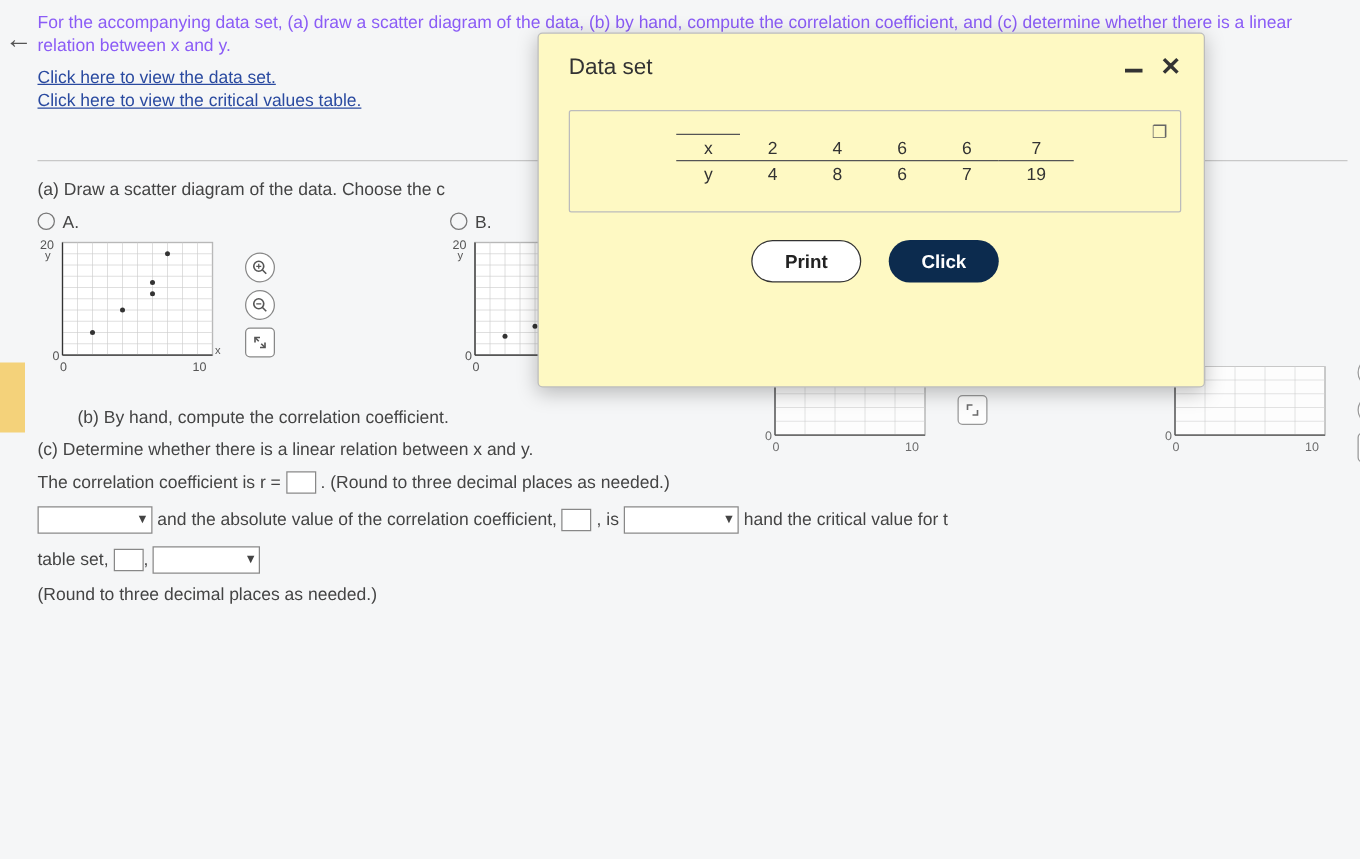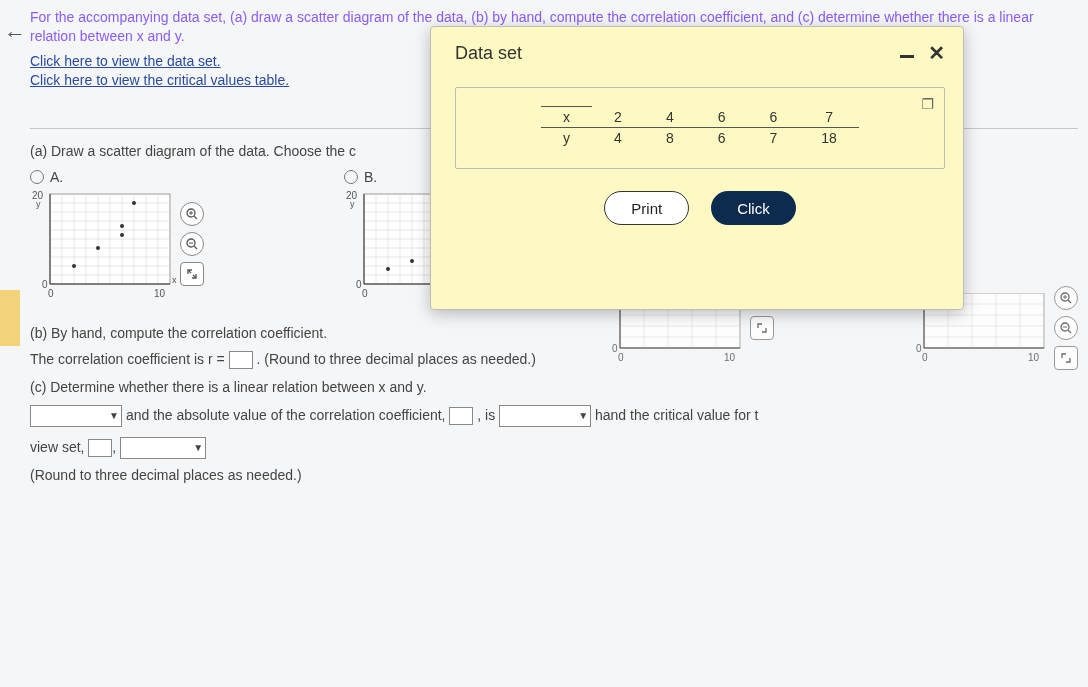--- a/index.html
+++ b/index.html
@@ -44,30 +44,30 @@
   }
   .part-label { color: #444; filter: blur(0.2px); }
   .part-a { margin-top: 8px; margin-bottom: 8px; }
   .choices { display: flex; gap: 140px; margin-top: 10px; }
   .choice { display: flex; flex-direction: column; }
   .choice-header { display:flex; align-items:center; gap:6px; margin-bottom:4px; color:#444; filter: blur(0.2px);}
   .radio {
     width: 14px; height: 14px; border: 1.5px solid #777; border-radius: 50%;
     display:inline-block;
   }
-  .mini-chart-wrap { display:flex; align-items:center; gap:0; }
+  .mini-chart-wrap { display:flex; align-items:center; gap:16px; }
   .icon-col { display:flex; flex-direction:column; gap:6px; }
   .icon-btn {
     width: 24px; height: 24px; border: 1.5px solid #888; border-radius: 50%;
     display:flex; align-items:center; justify-content:center;
     background:#fff; color:#555; font-size:13px; cursor:pointer;
   }
   .icon-btn.sq { border-radius: 4px; }
   svg.mini { display:block; }
-  .part-b { margin-top: 26px; color:#444; }
+  .part-b { margin-top: 26px; color:#444;margin-left:32px; }
   .line { margin-top: 10px; color:#444; }
   .inline-input {
     display:inline-block; width: 24px; height: 18px; border:1px solid #888;
     background:#fff; vertical-align: middle;
   }
   .dd {
     display:inline-flex; align-items:center; justify-content:flex-end;
     border:1px solid #888; background:#fff; height:22px; padding:0 2px 0 6px;
     vertical-align: middle; cursor:pointer;
   }
@@ -102,21 +102,21 @@
     padding: 2px 22px; text-align:center; color:#333; font-size:14px;
   }
   table.data tr.hdr td { border-bottom: 1px solid #555; }
   table.data td.lab { border-right:none; font-weight:normal; }
   table.data tr.hdr td.lab { border-top:1px solid #555; }
   table.data tr.row td.lab { }
   table.data .leftcol { border-left:none; }
   .modal-btns { display:flex; justify-content:center; gap:22px; margin-top:22px; }
   .btn {
     height: 34px; padding: 0 26px; border-radius: 18px; font-size:15px;
-    display:flex; align-items:center; justify-content:center; cursor:pointer;
+    display:flex; align-items:center; justify-content:center; cursor:pointer;font-weight:bold;
   }
   .btn.outline { border:1.5px solid #333; background:#fff; color:#222; }
   .btn.primary { background:#0c2b4e; color:#fff; border:none; }
   .ghost-charts {
     position:absolute; left: 600px; top: 286px; display:flex; gap: 130px;
     opacity: .85;
   }
   .yellow-tab {
     position:absolute; left:0; top: 290px; width: 20px; height: 56px;
     background: #f4d27a;
@@ -259,43 +259,43 @@
           <text x="12" y="99" font-size="10" fill="#555">0</text>
           <text x="18" y="108" font-size="10" fill="#555">0</text>
           <text x="124" y="108" font-size="10" fill="#555">10</text>
           <text x="6" y="18" font-size="9" fill="#555">y</text>
         </svg>
       </div>
     </div>
   </div>
 
   <div class="part-b part-label">(b) By hand, compute the correlation coefficient.</div>
+  <div class="line part-label">(c) Determine whether there is a linear relation between x and y.</div>
+
   <div class="line">
     <span>The correlation coefficient is r = </span>
     <span class="inline-input"></span>
     <span>. (Round to three decimal places as needed.)</span>
   </div>
-
-  <div class="line part-label">(c) Determine whether there is a linear relation between x and y.</div>
 
   <div class="line">
     <span class="dd w1">
         <span class="caret">▼</span>
       </span>
     <span> and the absolute value of the correlation coefficient, </span>
     <span class="inline-input"></span>
     <span>, is </span>
     <span class="dd w1">
         <span class="caret">▼</span>
       </span>
     <span> hand the critical value for t</span>
   </div>
 
   <div class="line">
-    <span>view set, </span>
+    <span>table set, </span>
     <span class="inline-input"></span>,
     <span class="dd w2">
         <span class="caret">▼</span>
       </span>
   </div>
   <div class="line" style="margin-top:8px">(Round to three decimal places as needed.)</div>
 
 </div>
 
 <div class="ghost-charts">
@@ -397,21 +397,21 @@
         <td>6</td>
         <td>6</td>
         <td>7</td>
       </tr>
       <tr class="row">
         <td class="lab leftcol">y</td>
         <td>4</td>
         <td>8</td>
         <td>6</td>
         <td>7</td>
-        <td>18</td>
+        <td>19</td>
       </tr>
     </tbody>
       </table>
   </div>
   <div class="modal-btns">
     <div class="btn outline">Print</div>
     <div class="btn primary">Click</div>
   </div>
 </div>
 

